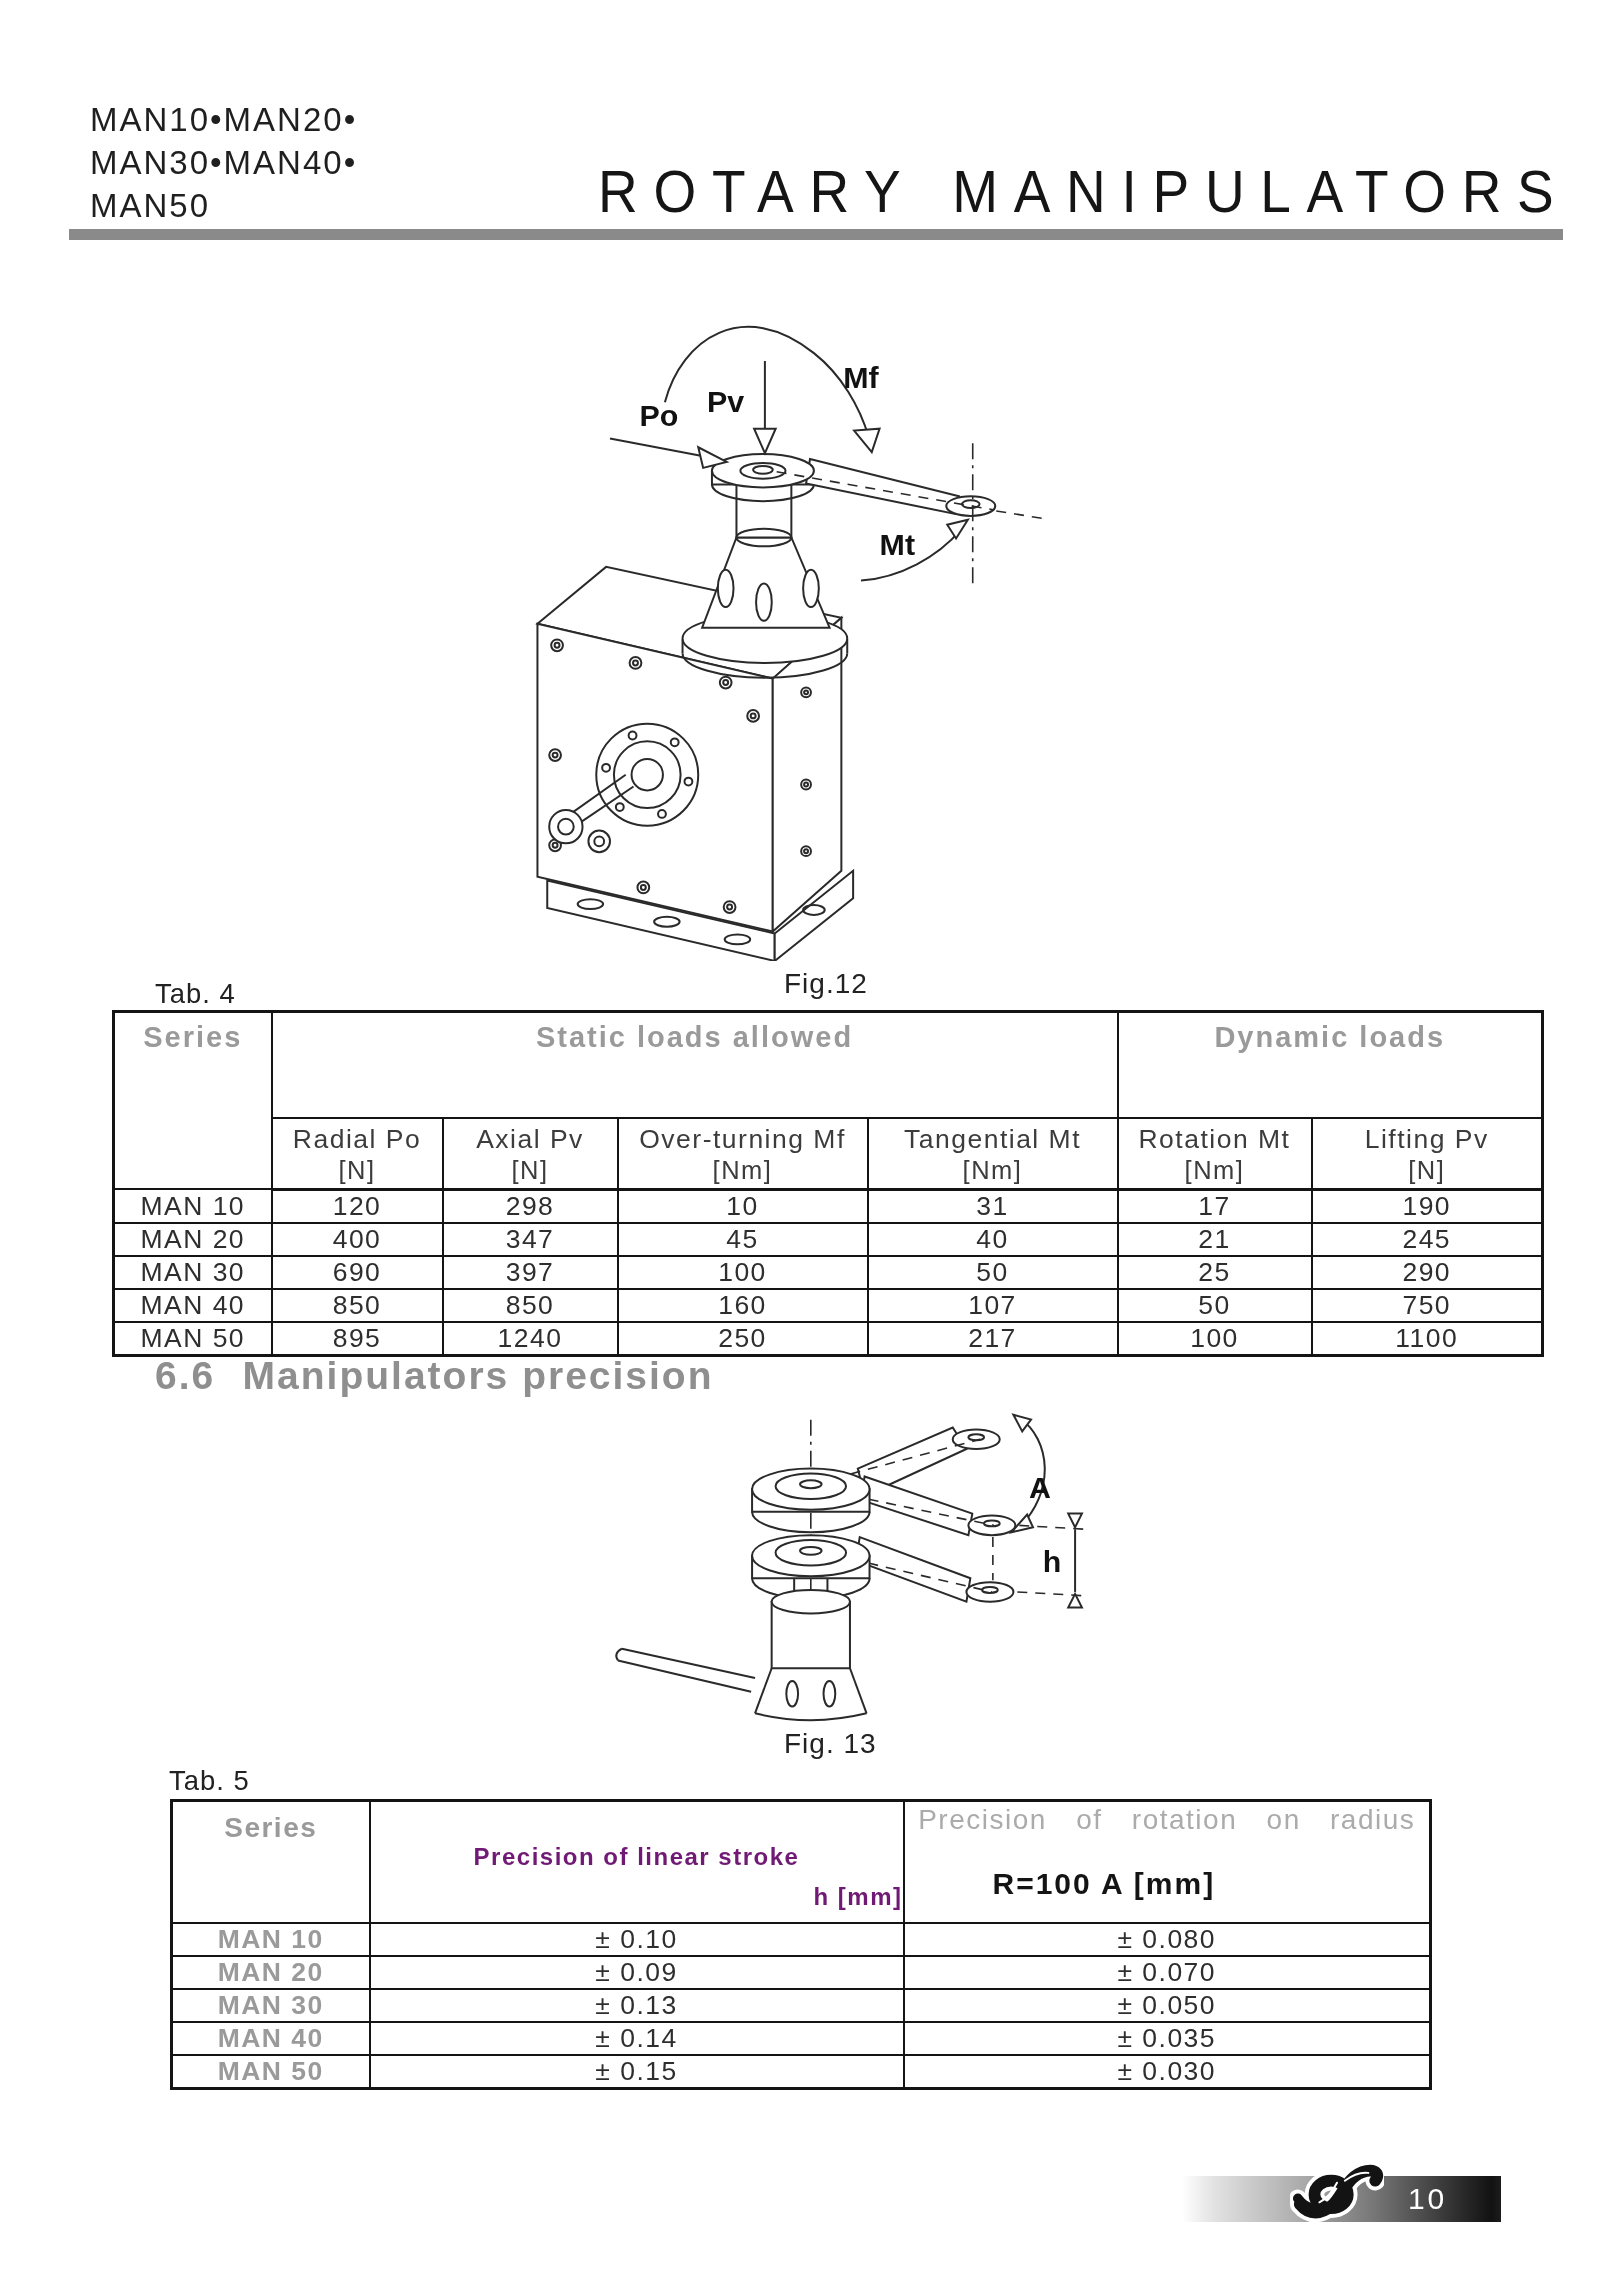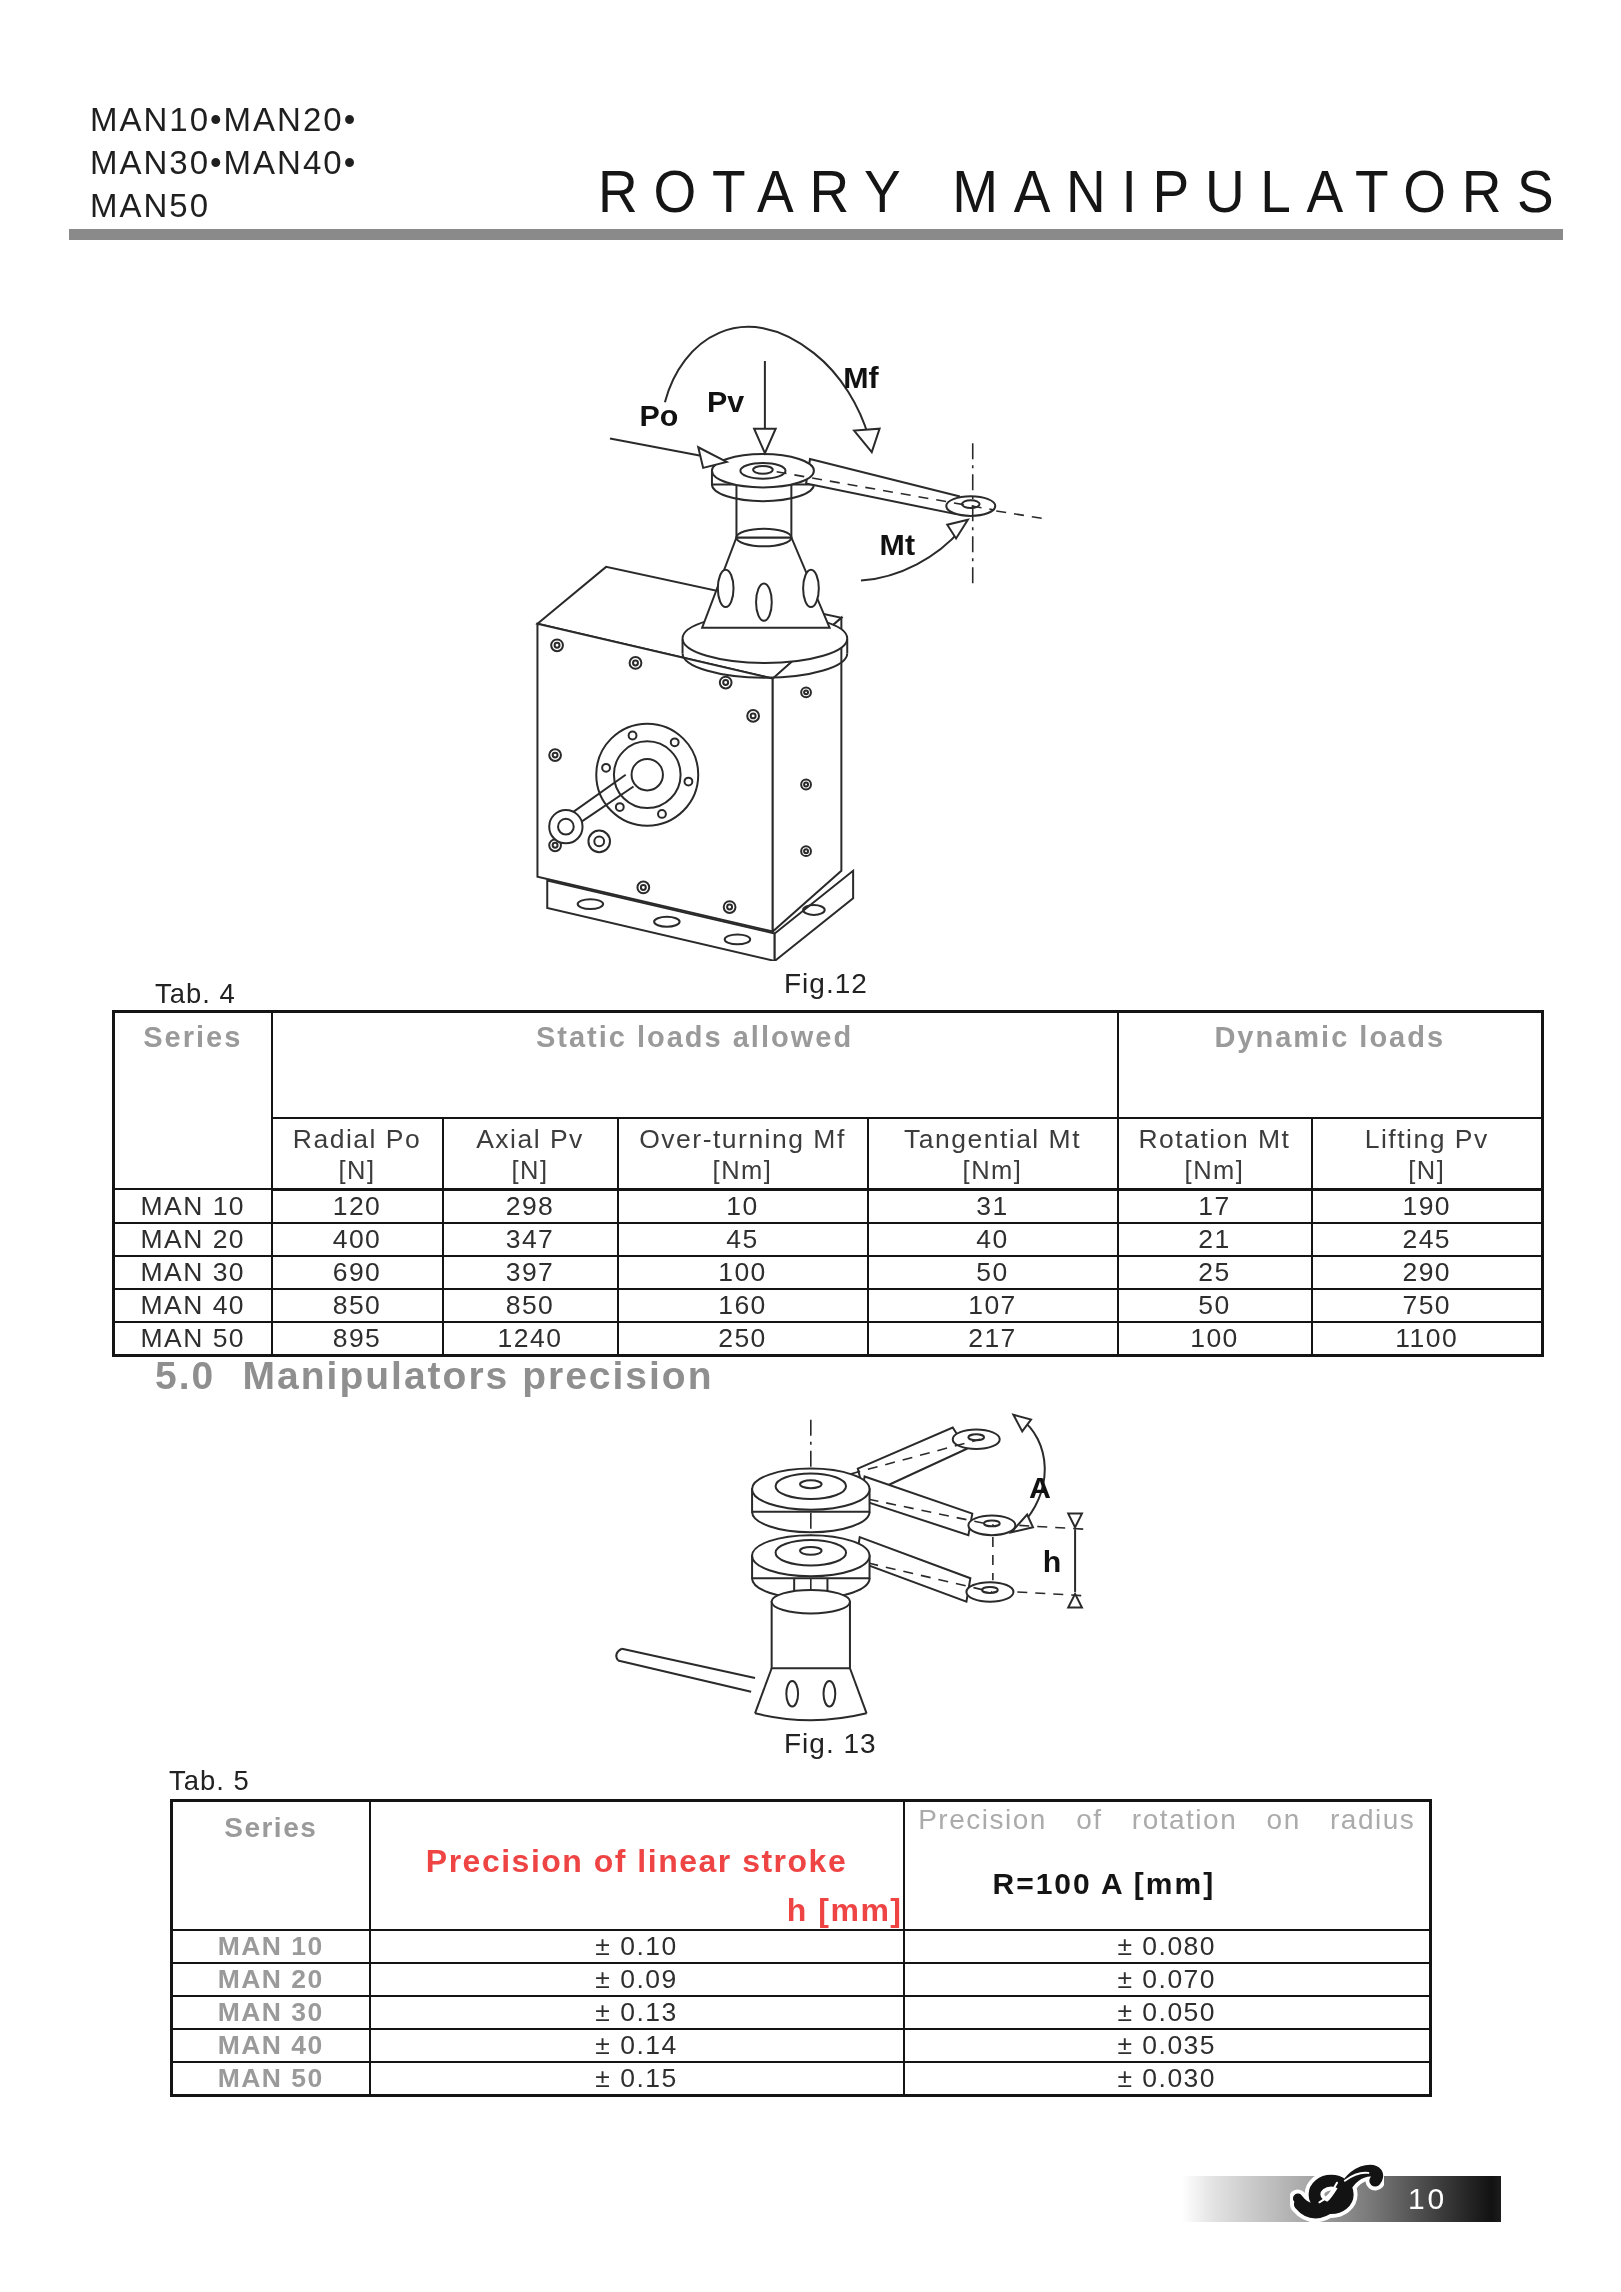--- a/index.html
+++ b/index.html
@@ -40,21 +40,21 @@
     font-weight:700;color:#9a9a9a;font-size:29px;letter-spacing:2px;border-bottom:2.9px solid #141414;}
   .t4 .subhead th{height:69px;font-weight:400;color:#3c3c3c;border-bottom:3.9px solid #141414;margin-top:46px;}
   .t4 .series-cell{vertical-align:bottom;padding-bottom:51px;font-weight:400;color:#3c3c3c;}
   .t4 td{height:28px;border-bottom:2.9px solid #141414;}
   .unit{font-size:25.5px;line-height:29px;}
   .cname{line-height:33px;padding-top:2px;}
   .t5{left:170px;top:1799px;width:1259px;}
   .t5 th{border-bottom:3.9px solid #141414;}
   .t5 .h-series{height:110px;vertical-align:top;padding-top:9.8px;
     font-weight:700;color:#9a9a9a;font-size:28px;}
-  .t5 .h-linear{vertical-align:top;padding-top:41px;font-weight:700;color:#ef4444;font-size:32px;}
+  .t5 .h-linear{vertical-align:top;padding-top:41px;font-weight:700;color:#701a75;font-size:24px;}
   .t5 .h-linear .l2{margin-top:11.8px;text-align:right;}
   .t5 .h-rot{vertical-align:top;padding-top:2px;}
   .t5 .h-rot .l1{color:#ababab;font-size:28px;font-weight:400;display:flex;
     justify-content:space-between;padding:0 13.7px;white-space:nowrap;word-spacing:13.7px;}
   .t5 .h-rot .l2{color:#141414;font-size:30px;font-weight:700;text-align:left;
     padding-left:88px;margin-top:31px;letter-spacing:2px;}
   .t5 td{height:28px;border-bottom:2.9px solid #141414;}
   .t5 td.sname{font-weight:700;color:#9a9a9a;}
   
   .footer-bar{position:absolute;left:1182px;top:2176px;width:319px;height:46px;
@@ -260,21 +260,21 @@
           <td>1240</td>
           <td>250</td>
           <td>217</td>
           <td>100</td>
           <td>1100</td>
     </tr>
   </tbody>
     </table>
 
   <div class="sec sec-43">
-    <span class="num">5.0</span><span>Manipulators precision</span>
+    <span class="num">6.6</span><span>Manipulators precision</span>
   </div>
 
   <svg class="lineart" style="left:603px;top:1404px;" width="490" height="323" viewBox="615 1432 500 330">
     <path class="dashdot" d="M827,1448 L827,1640"></path>
 
     <g>
       <polygon class="wfill" points="875,1498 972,1456 986,1478 882,1526"></polygon>
       <ellipse class="wfill" cx="996" cy="1468" rx="24" ry="10"></ellipse>
       <ellipse class="wfill" cx="996" cy="1466" rx="8" ry="3"></ellipse>
       <path class="dash" d="M832,1513 L1000,1468"></path>

